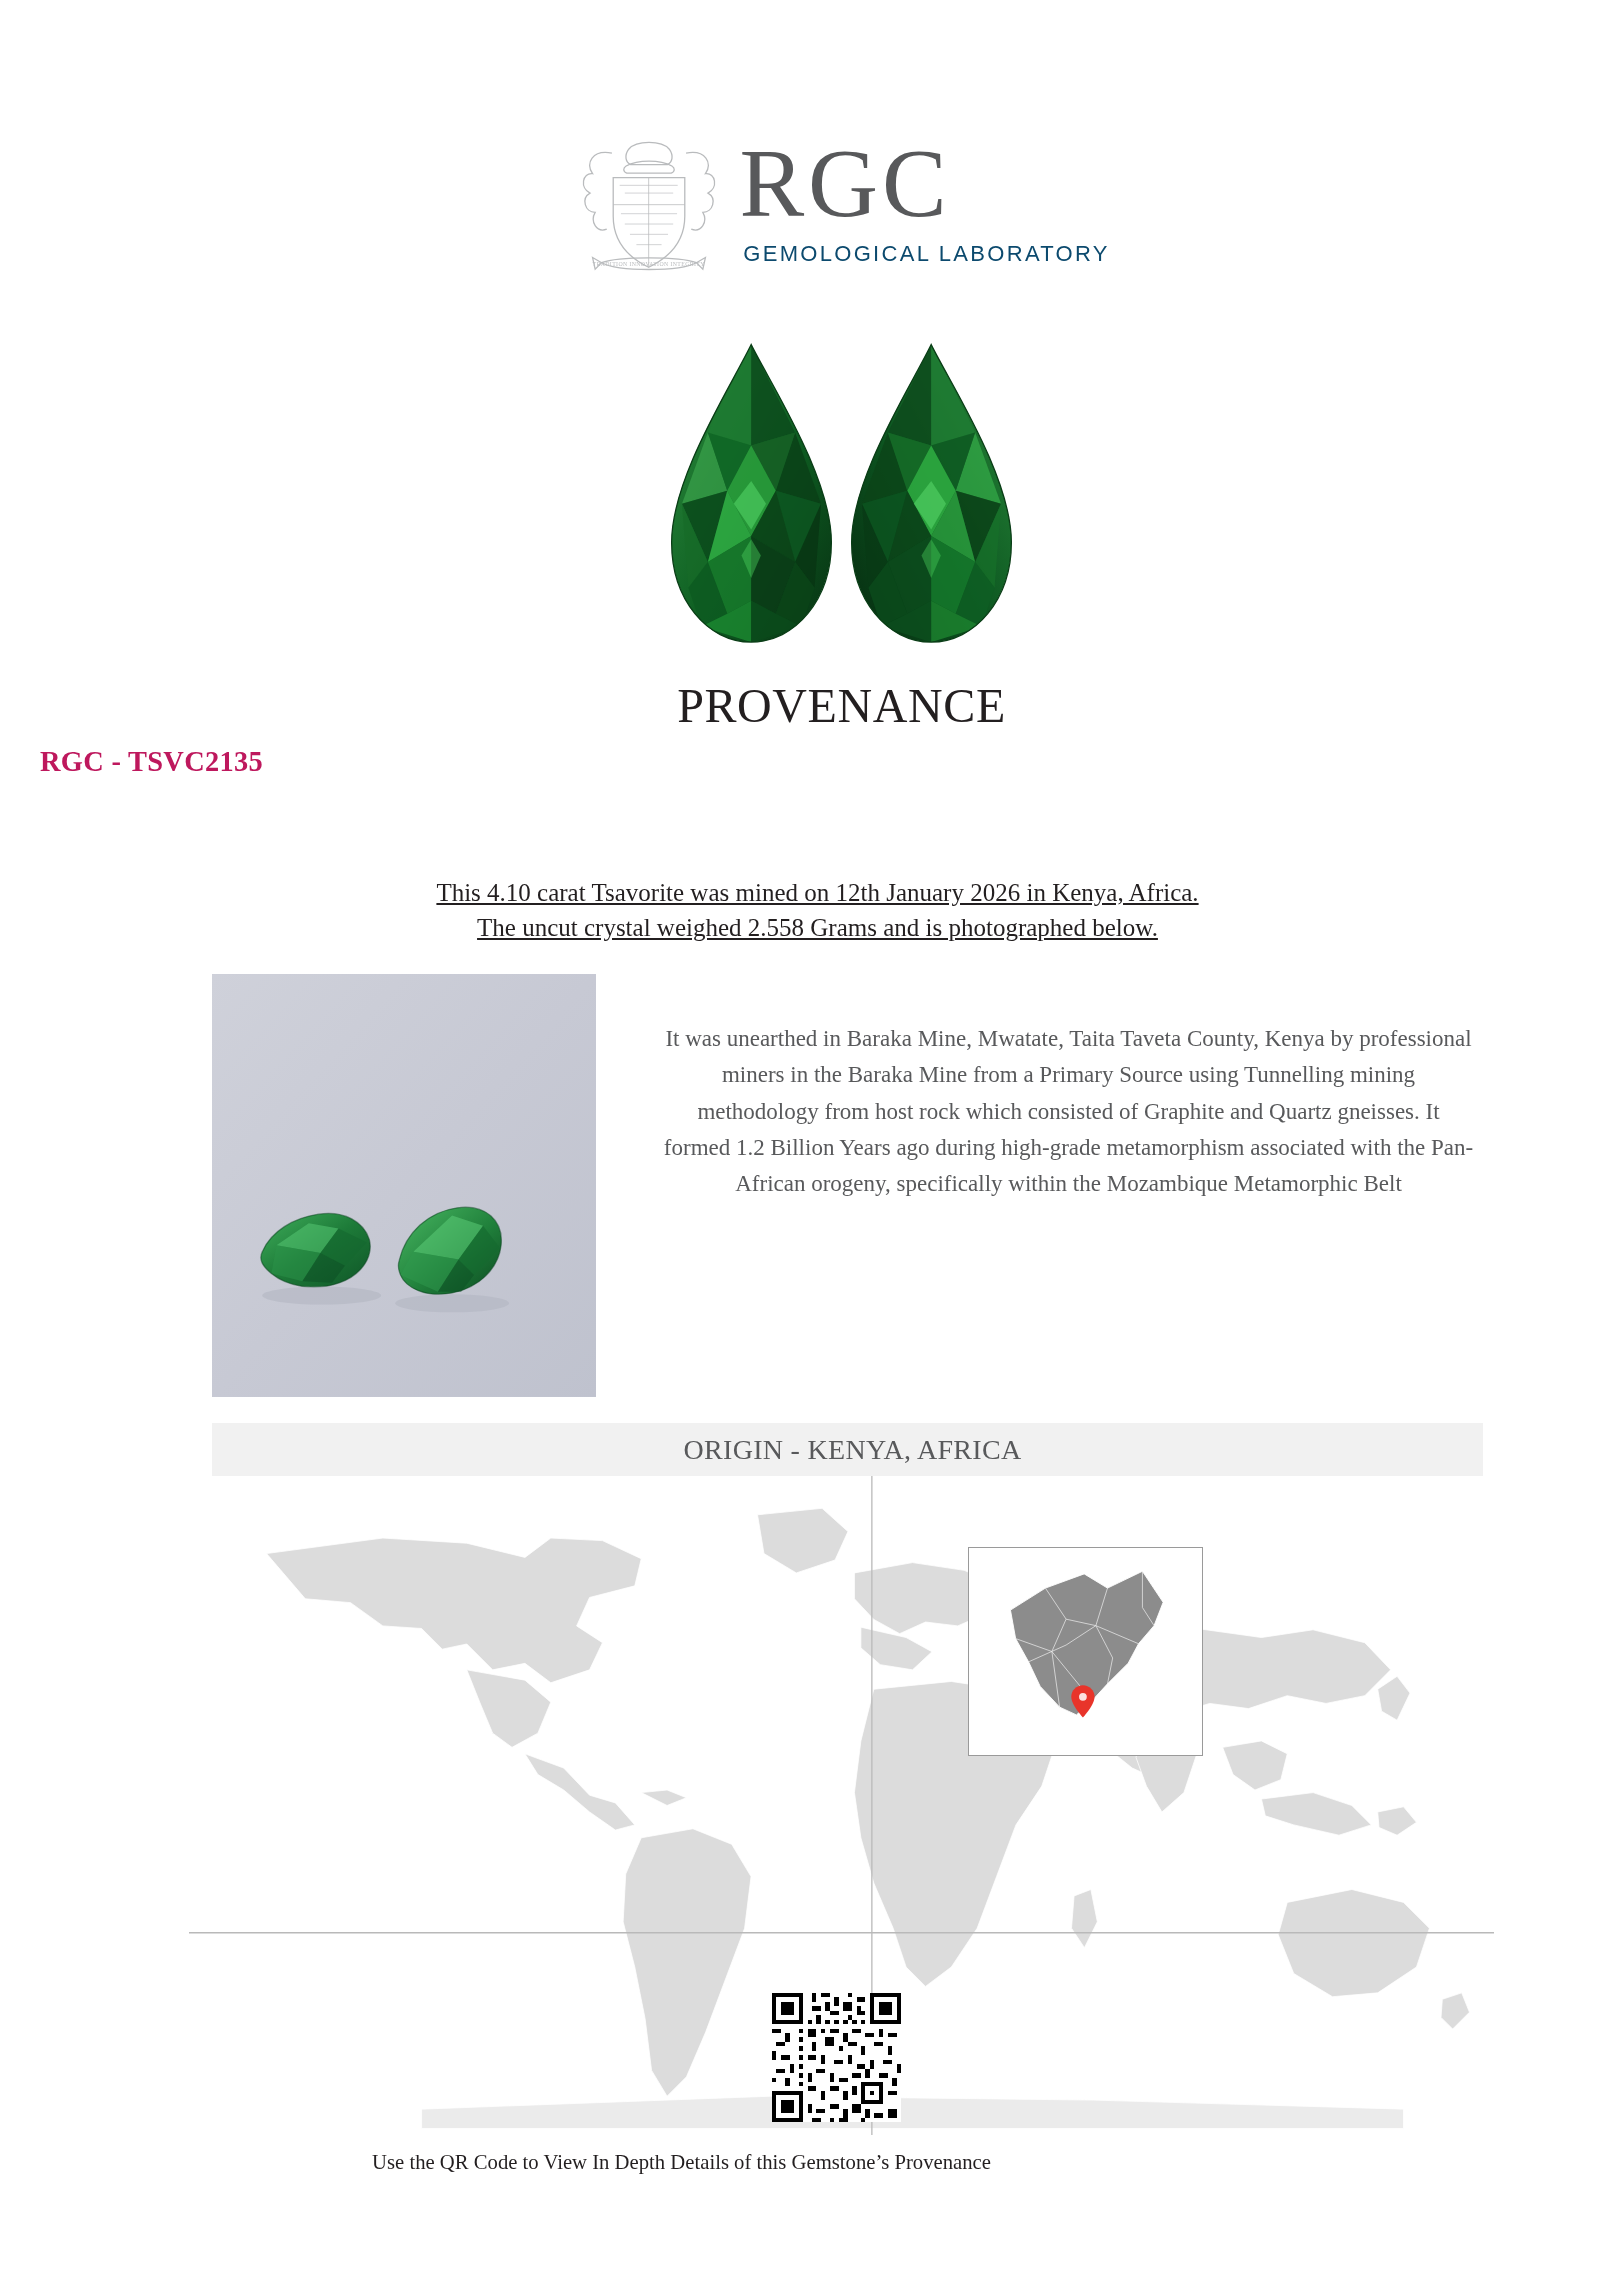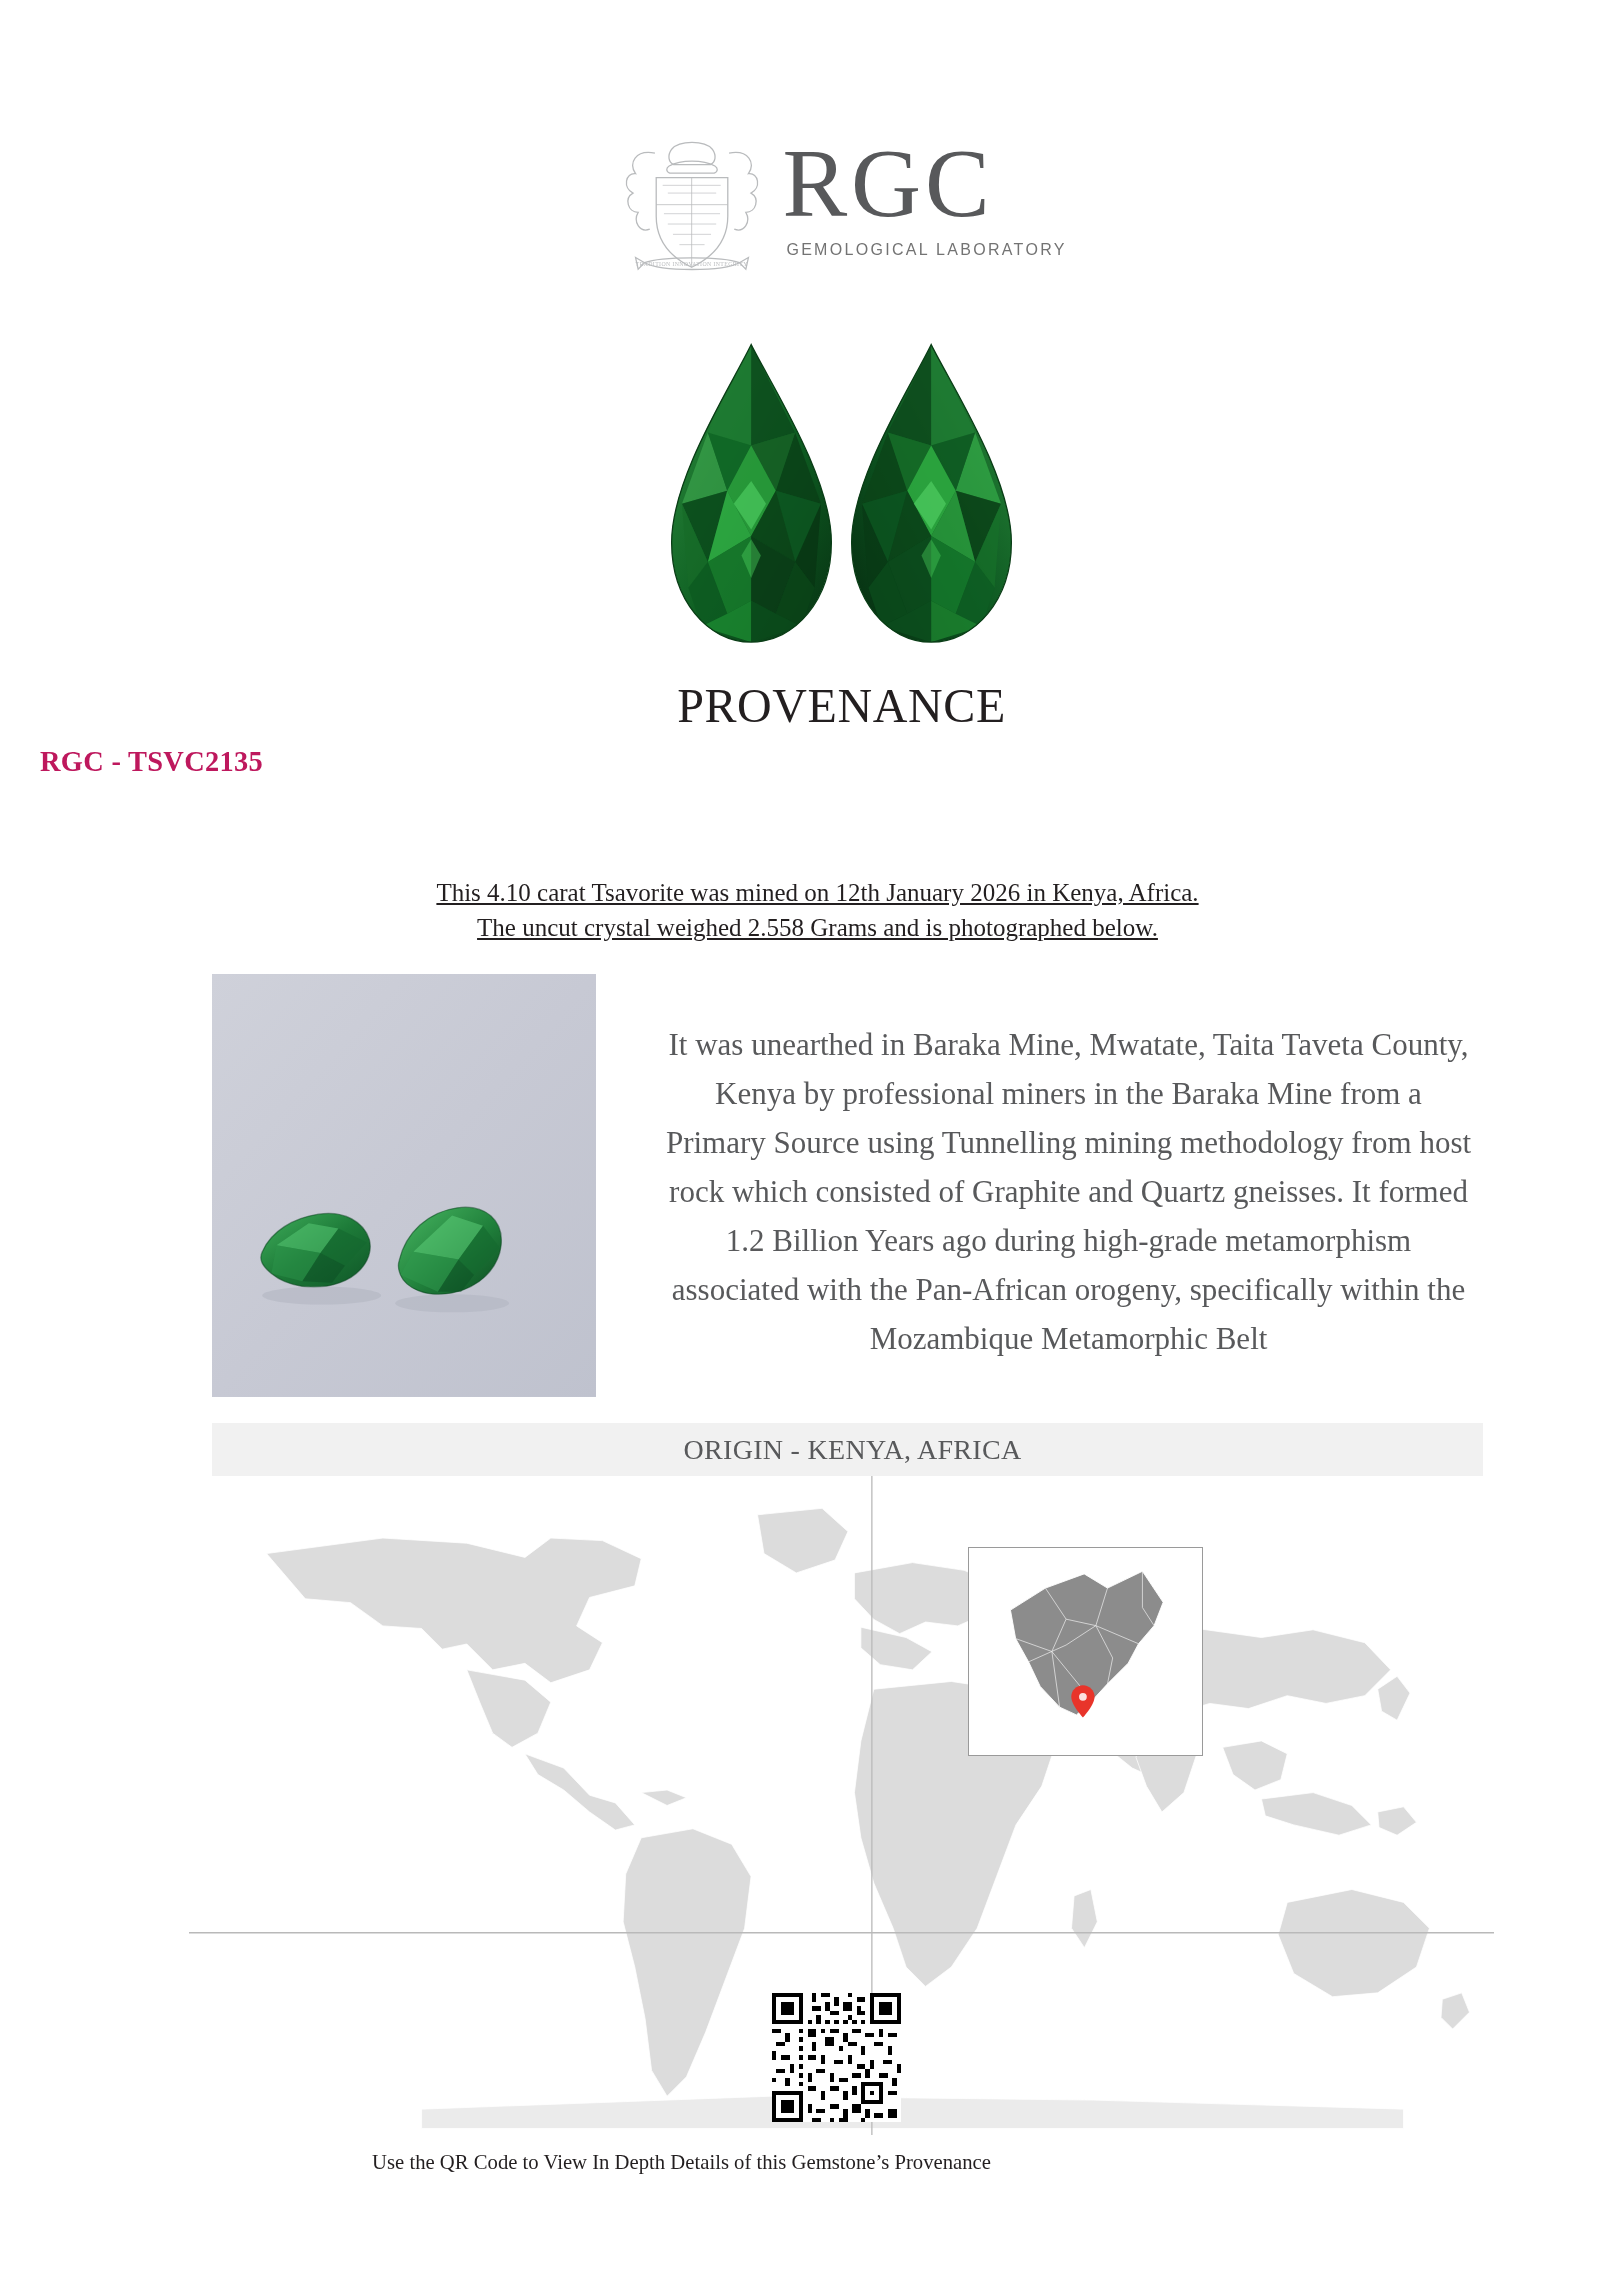--- a/index.html
+++ b/index.html
@@ -54,23 +54,23 @@
   .logo-main {
     font-family: "Liberation Serif", serif;
     font-size: 97px;
     letter-spacing: 3.9px;
     color: #58595b;
     line-height: 1.0;
     font-weight: 400;
   }
   .logo-sub {
     font-family: "Liberation Sans", sans-serif;
-    font-size: 16px;
+    font-size: 22px;
     letter-spacing: 2.3px;
-    color: #737373;
+    color: #0c4a6e;
     margin-top: 9px;
     margin-left: 3.9px;
   }
 
   
   .gems {
     position: absolute;
     top: 342px;
     left: 0;
     width: 1603px;
@@ -128,21 +128,21 @@
     height: 423px;
     background: #c9cbd6;
     overflow: hidden;
   }
   .description {
     position: absolute;
     top: 1021px;
     left: 623px;
     width: 811px;
     text-align: center;
-    font-size: 31px;
+    font-size: 23px;
     line-height: 1.58;
     color: #58595b;
   }
 
   
   .origin-bar {
     position: absolute;
     top: 1423px;
     left: 172px;
     width: 1261px;

